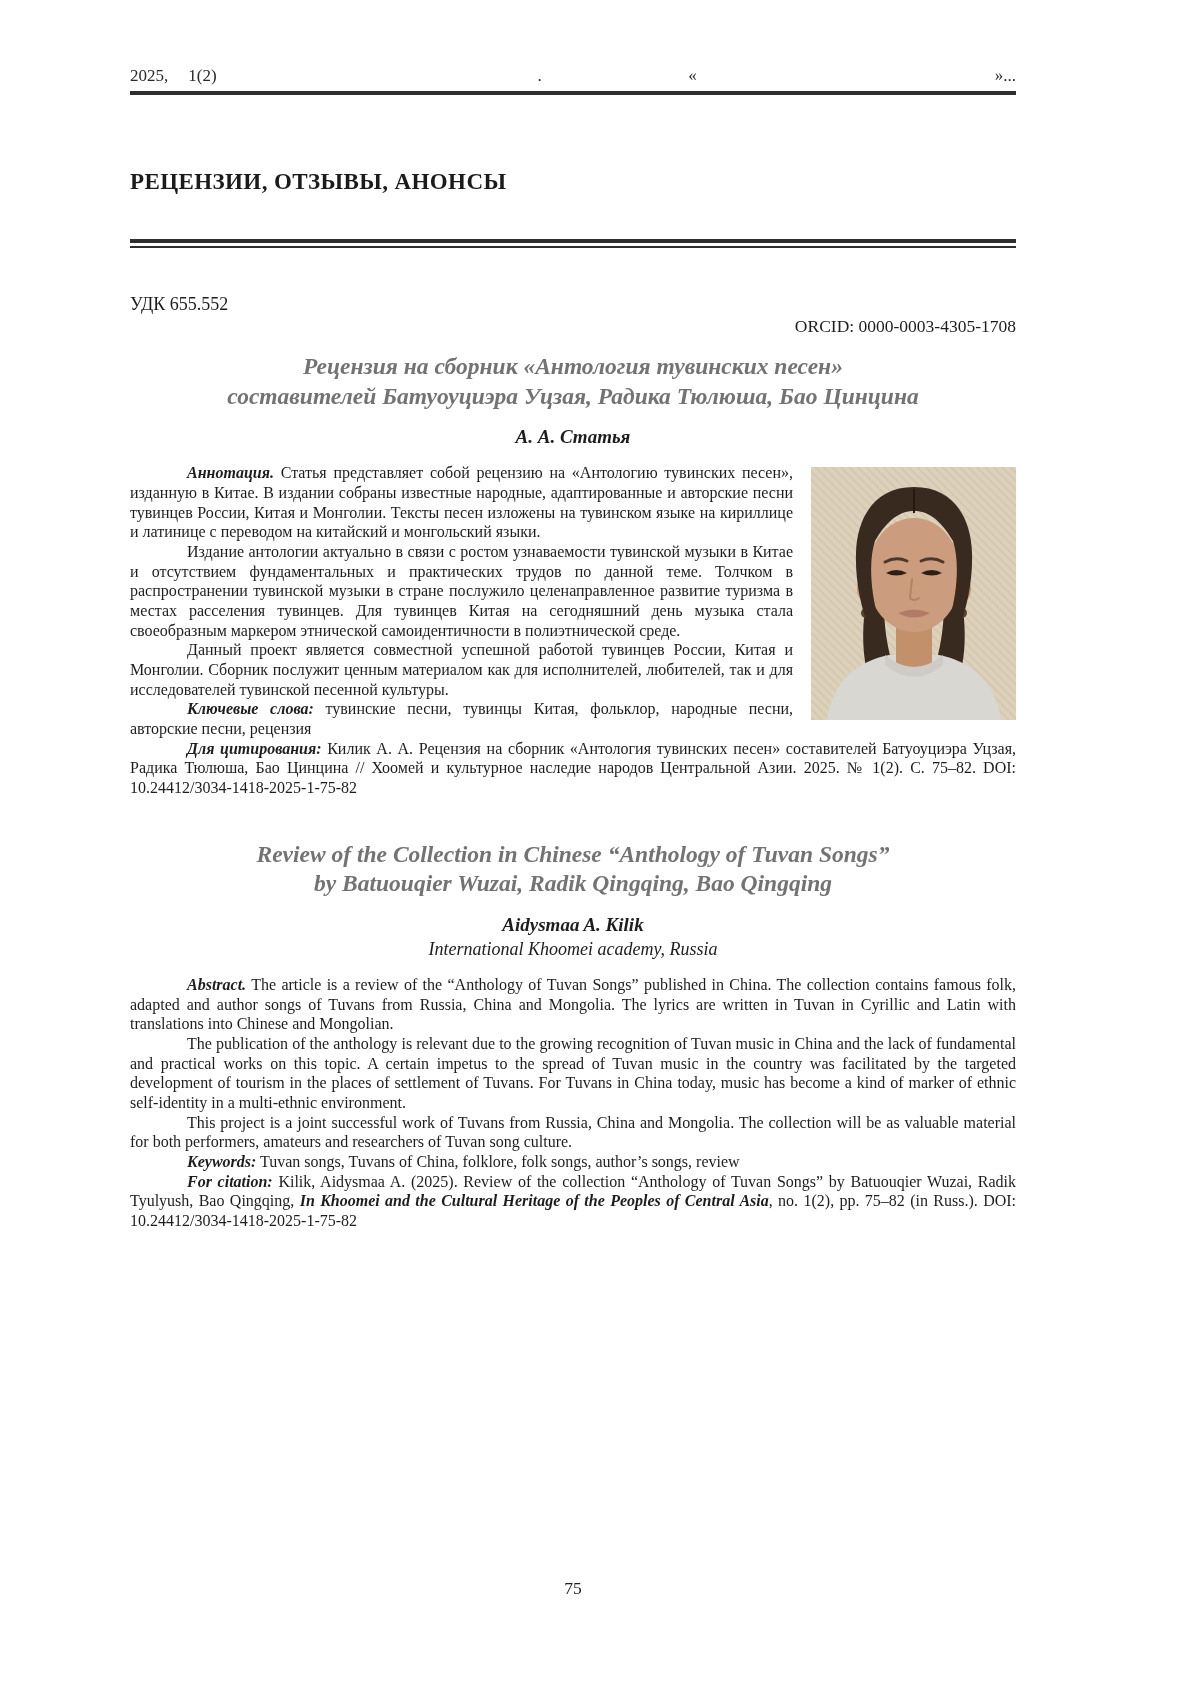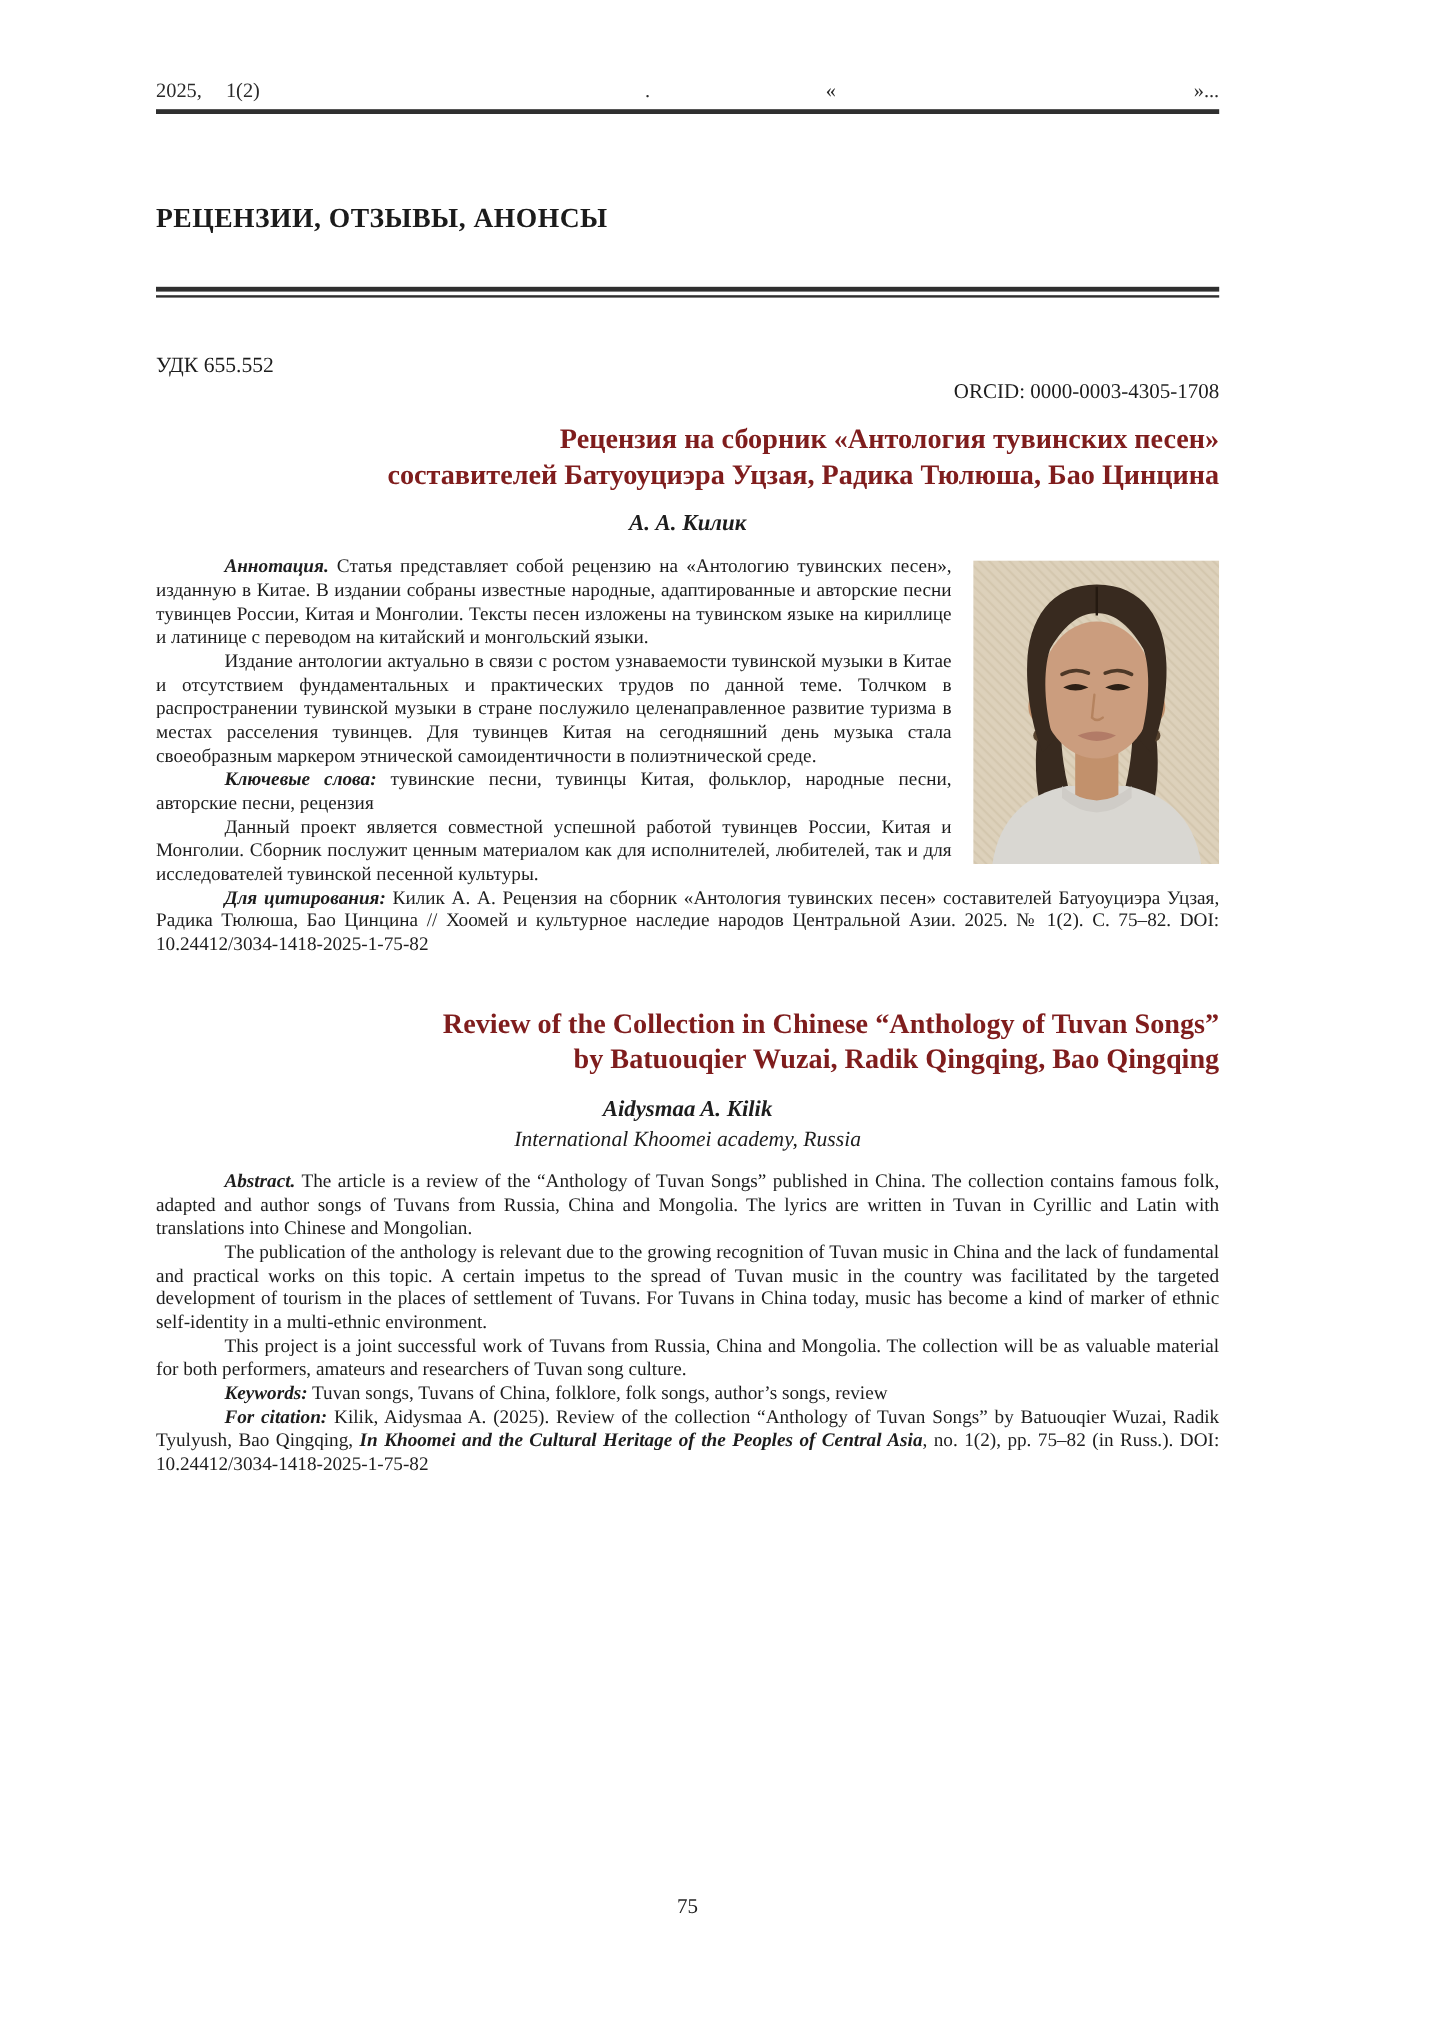--- a/index.html
+++ b/index.html
@@ -42,25 +42,26 @@
     height:3px;
     border-top:4px solid #2f2f2f;
     border-bottom:2px solid #2f2f2f;
   }
 
   .udk { margin-top:46px; font-size:18px; }
   .orcid { text-align:right; font-size:17.5px; margin-top:1px; }
 
   .article-title {
     margin-top:15px;
-    text-align:right;
+    text-align:center;
     font-size:23.5px;
     font-weight:bold;
     line-height:1.26;
-    color:#7f1d1d;
+    color:#737373;
+    font-style:italic;
   }
   .author-line {
     margin-top:15px;
     text-align:center;
     font-size:19px;
     font-weight:bold;
     font-style:italic;
   }
   .affil-line {
     margin-top:3px;
@@ -114,21 +115,21 @@
   <div class="section-title">РЕЦЕНЗИИ, ОТЗЫВЫ, АНОНСЫ</div>
   <div class="double-rule"></div>
 
   <div class="udk">УДК 655.552</div>
   <div class="orcid">ORCID: 0000-0003-4305-1708</div>
 
   <div class="article-title">
     <div>Рецензия на сборник «Антология тувинских песен»</div>
     <div>составителей Батуоуциэра Уцзая, Радика Тюлюша, Бао Цинцина</div>
   </div>
-  <div class="author-line">А. А. Килик</div>
+  <div class="author-line">А. А. Статья</div>
 
   <div class="abstract-block">
     <figure class="photo-float" style="margin-top:4px">
       <svg viewBox="0 0 205 253" xmlns="http://www.w3.org/2000/svg">
         <defs>
           <pattern id="weave" width="12" height="12" patternUnits="userSpaceOnUse" patternTransform="rotate(45)">
             <rect width="12" height="12" fill="#ddd1bb"></rect>
             <path d="M0 3 H12 M0 9 H12" stroke="#d3c6ad" stroke-width="1.6"></path>
           </pattern>
         </defs>
@@ -160,22 +161,22 @@
         <path d="M75 106 Q85 100 96 106 Q85 111 75 106 Z" fill="#2c1f15"></path>
         <path d="M110 106 Q121 100 131 106 Q121 111 110 106 Z" fill="#2c1f15"></path>
 
         <path d="M101 112 L99 131 Q103 135 108 131" stroke="#b5835f" stroke-width="2" fill="none" stroke-linecap="round"></path>
 
         <path d="M87 146 Q103 139 119 146 Q103 155 87 146 Z" fill="#b27b67"></path>
       </svg>
     </figure>
     <p class="para"><span class="lead">Аннотация.</span> <span>Статья представляет собой рецензию на «Антологию тувинских песен», изданную в Китае. В издании собраны известные народные, адаптированные и авторские песни тувинцев России, Китая и Монголии. Тексты песен изложены на тувинском языке на кириллице и латинице с переводом на китайский и монгольский языки.</span></p>
     <p class="para">Издание антологии актуально в связи с ростом узнаваемости тувинской музыки в Китае и отсутствием фундаментальных и практических трудов по данной теме. Толчком в распространении тувинской музыки в стране послужило целенаправленное развитие туризма в местах расселения тувинцев. Для тувинцев Китая на сегодняшний день музыка стала своеобразным маркером этнической самоидентичности в полиэтнической среде.</p>
+    <p class="para">Данный проект является совместной успешной работой тувинцев России, Китая и Монголии. Сборник послужит ценным материалом как для исполнителей, любителей, так и для исследователей тувинской песенной культуры.</p>
     <p class="para"><span class="lead">Ключевые слова:</span> <span>тувинские песни, тувинцы Китая, фольклор, народные песни, авторские песни, рецензия</span></p>
-    <p class="para">Данный проект является совместной успешной работой тувинцев России, Китая и Монголии. Сборник послужит ценным материалом как для исполнителей, любителей, так и для исследователей тувинской песенной культуры.</p>
     <p class="para"><span class="lead">Для цитирования:</span> <span>Килик А. А. Рецензия на сборник «Антология тувинских песен» составителей Батуоуциэра Уцзая, Радика Тюлюша, Бао Цинцина // Хоомей и культурное наследие народов Центральной Азии. 2025. № 1(2). С. 75–82.  DOI: 10.24412/3034-1418-2025-1-75-82</span></p>
   </div>
 
   <div class="article-title en-title-gap">
     <div>Review of the Collection in Chinese “Anthology of Tuvan Songs”</div>
     <div>by Batuouqier Wuzai, Radik Qingqing, Bao Qingqing</div>
   </div>
   <div class="author-line">Aidysmaa A. Kilik</div>
   <div class="affil-line">International Khoomei academy, Russia</div>
 

